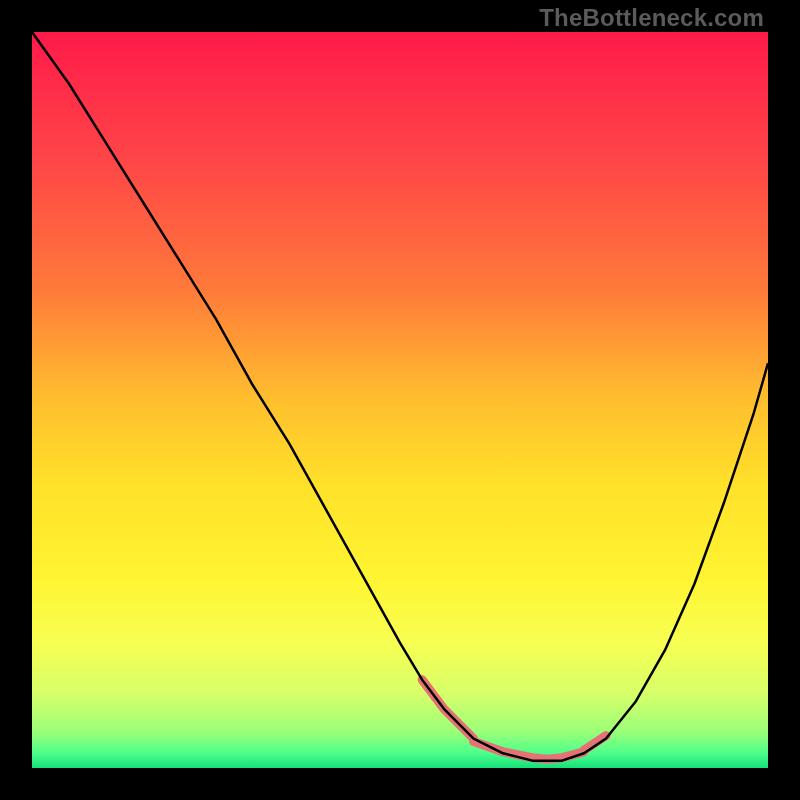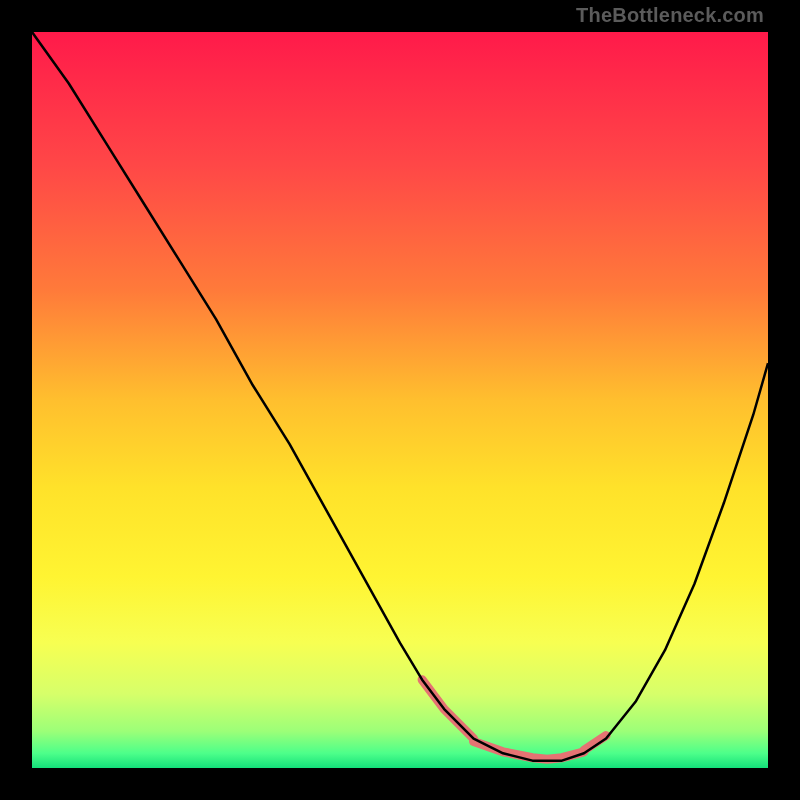--- a/index.html
+++ b/index.html
@@ -27,21 +27,21 @@
   .gradient-bg {
     position: absolute;
     left: 0; top: 0; right: 0; bottom: 0;
   }
   .watermark {
     position: absolute;
     top: 4px;
     right: 36px;
     color: #5b5b5b;
     font-family: Arial, Helvetica, sans-serif;
-    font-size: 20px;
+    font-size: 24px;
     font-weight: 600;
     letter-spacing: 0.2px;
     user-select: none;
   }
   svg.curve {
     position: absolute;
     left: 0; top: 0;
     width: 100%;
     height: 100%;
   }

